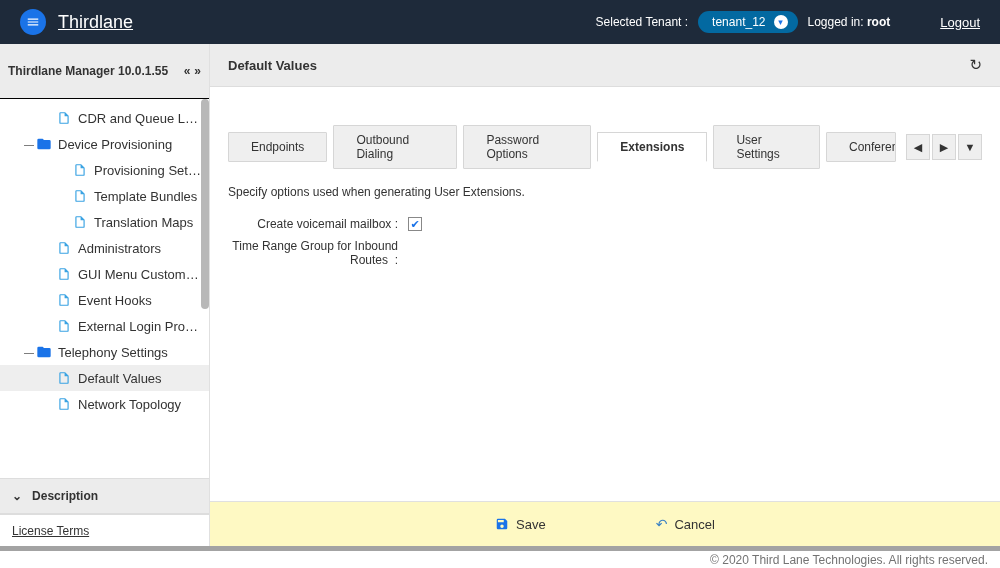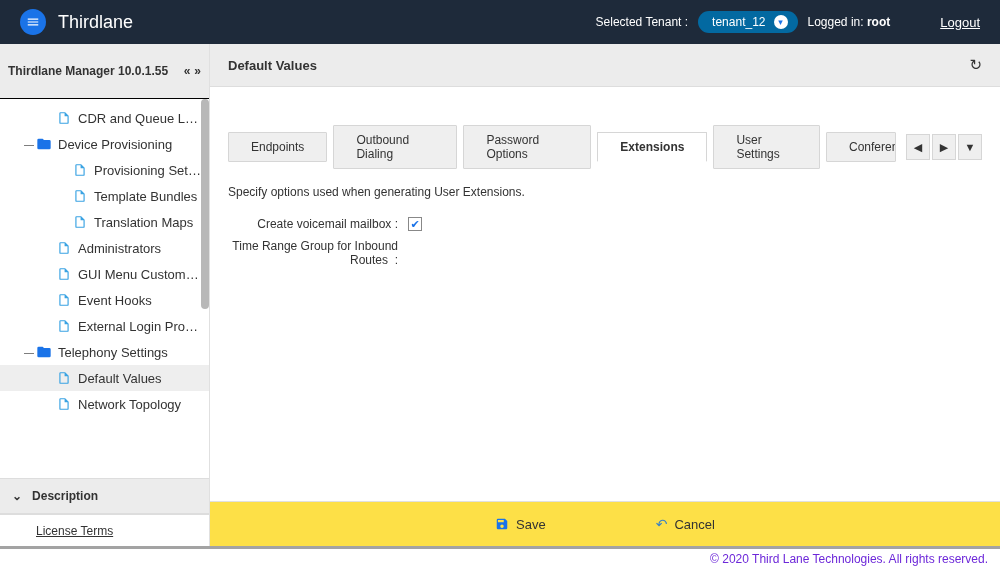--- a/index.html
+++ b/index.html
@@ -1,20 +1,20 @@
 <!DOCTYPE html>
 <html><head>
 <meta charset="utf-8">
 <style>
 * { box-sizing: border-box; margin: 0; padding: 0; }
 body { font-family: -apple-system, BlinkMacSystemFont, "Segoe UI", Arial, sans-serif; font-size: 13px; color: #333; background: #fff; width: 1000px; height: 568px; overflow: hidden; }
 .header { background: #1e2a3a; color: #fff; height: 44px; display: flex; align-items: center; padding: 0 20px; }
 .logo-circle { width: 26px; height: 26px; background: #1a73e8; border-radius: 50%; display: flex; align-items: center; justify-content: center; margin-right: 12px; }
 .logo-circle svg { width: 14px; height: 14px; }
-.logo-text { font-size: 18px; font-weight: 400; }
+.logo-text { font-size: 18px; font-weight: 400; text-decoration: underline; }
 .header-right { margin-left: auto; display: flex; align-items: center; gap: 10px; }
 .tenant-chip { background: #0369a1; color: #fff; border-radius: 14px; padding: 4px 10px 4px 14px; display: inline-flex; align-items: center; gap: 8px; font-size: 12px; }
 .tenant-chip .chevron { width: 14px; height: 14px; background: #fff; border-radius: 50%; display: flex; align-items: center; justify-content: center; color: #1a73e8; font-size: 9px; }
 .logged-in { font-size: 12px; }
 .logged-in b { font-weight: 600; }
 .logout { margin-left: 40px; text-decoration: underline; font-size: 13px; cursor: pointer; }
 .main { display: flex; height: calc(100% - 44px - 22px); }
 .sidebar { width: 210px; background: #fff; border-right: 1px solid #e0e0e0; display: flex; flex-direction: column; position: relative; }
 .sidebar-header { background: #ececec; padding: 20px 8px; border-bottom: 1px solid #000000; font-weight: 700; font-size: 12px; display: flex; align-items: flex-start; }
 .sidebar-header .collapse-icons { margin-left: auto; display: flex; gap: 4px; }
@@ -30,44 +30,44 @@
 .folder-icon svg { fill: #1a73e8; }
 .file-icon svg { fill: #3aa3e3; }
 .tree-item .label { overflow: hidden; text-overflow: ellipsis; }
 .indent-1 { padding-left: 22px; }
 .indent-2 { padding-left: 56px; }
 .indent-3 { padding-left: 72px; }
 .desc-panel { border-top: 1px solid #ddd; background: #ececec; }
 .desc-header { padding: 10px 12px; font-weight: 700; font-size: 12px; display: flex; align-items: center; border-bottom: 1px solid #ddd; }
 .desc-header .chev { margin-right: 10px; font-size: 12px; }
 .desc-body { padding: 12px; font-size: 12px; line-height: 1.5; background: #fff; }
-.license { padding: 8px 36px; border-top: 1px solid #ddd; }
+.license { padding: 8px 12px; border-top: 1px solid #ddd; }
 .license span { text-decoration: underline; font-size: 12px; }
 .content { flex: 1; display: flex; flex-direction: column; background: #fff; position: relative; }
 .content-header { background: #ececec; padding: 12px 18px; border-bottom: 1px solid #ddd; font-weight: 700; font-size: 13px; display: flex; align-items: center; }
 .refresh { margin-left: auto; cursor: pointer; font-size: 15px; font-weight: normal; }
 .tabs-row { display: flex; align-items: center; gap: 6px; padding: 12px 18px 0; margin-top: 26px; }
 .tab { background: #efefef; border: 1px solid #d6d6d6; padding: 7px 22px; font-size: 12px; cursor: pointer; border-radius: 1px; }
 .tab.active { background: #fff; border-bottom: 1px solid #fff; font-weight: 600; position: relative; z-index: 2; }
 .tab.partial { padding-right: 8px; overflow: hidden; max-width: 70px; white-space: nowrap; }
 .tab-nav { display: flex; gap: 2px; margin-left: 4px; }
 .tab-nav-btn { width: 24px; height: 26px; border: 1px solid #d6d6d6; background: #efefef; display: flex; align-items: center; justify-content: center; cursor: pointer; font-size: 11px; }
 .content-body { flex: 1; padding: 16px 18px; position: relative; }
 .instruction { font-size: 12px; margin-bottom: 18px; }
 .form-row { display: flex; align-items: center; margin-bottom: 8px; }
 .form-row .fld-label { width: 180px; text-align: right; padding-right: 10px; font-size: 12px; }
 .form-row .fld-label.multi { line-height: 1.2; }
 .select-box { border: 1px solid #bbb; padding: 3px 20px 3px 8px; font-size: 12px; width: 205px; position: relative; background: #fff; }
 .select-box::after { content: "▾"; position: absolute; right: 5px; top: 50%; transform: translateY(-50%); font-size: 9px; color: #555; }
 .checkbox { width: 14px; height: 14px; border: 1px solid #888; display: inline-flex; align-items: center; justify-content: center; font-size: 11px; color: #1a73e8; }
-.content-actions { background: #fde047; padding: 14px 0; display: flex; align-items: center; justify-content: center; gap: 110px; border-top: 1px solid #e0e0e0; }
+.content-actions { background: #fef9c3; padding: 14px 0; display: flex; align-items: center; justify-content: center; gap: 110px; border-top: 1px solid #e0e0e0; }
 .action-btn { display: inline-flex; align-items: center; gap: 7px; cursor: pointer; font-size: 13px; }
 .action-btn.save .ico { width: 14px; height: 14px; display: inline-flex; align-items: center; justify-content: center;}
 .action-btn.cancel .ico { color: #3b82c4; font-size: 14px; }
-.footer { height: 22px; padding: 0 12px; display: flex; align-items: center; justify-content: flex-end; font-size: 12px; color: #6d28d9; border-top: 3px solid #a3a3a3; }
+.footer { height: 22px; padding: 0 12px; display: flex; align-items: center; justify-content: flex-end; font-size: 12px; color: #737373; border-top: 5px solid #a3a3a3; }
 </style>
 </head>
 <body>
 
 <div class="header">
   <div class="logo-circle">
     <svg viewBox="0 0 24 24">
         <path fill="#fff" d="M3 6h18v2H3zm0 5h18v2H3zm0 5h18v2H3z"></path>
       </svg>
   </div>

